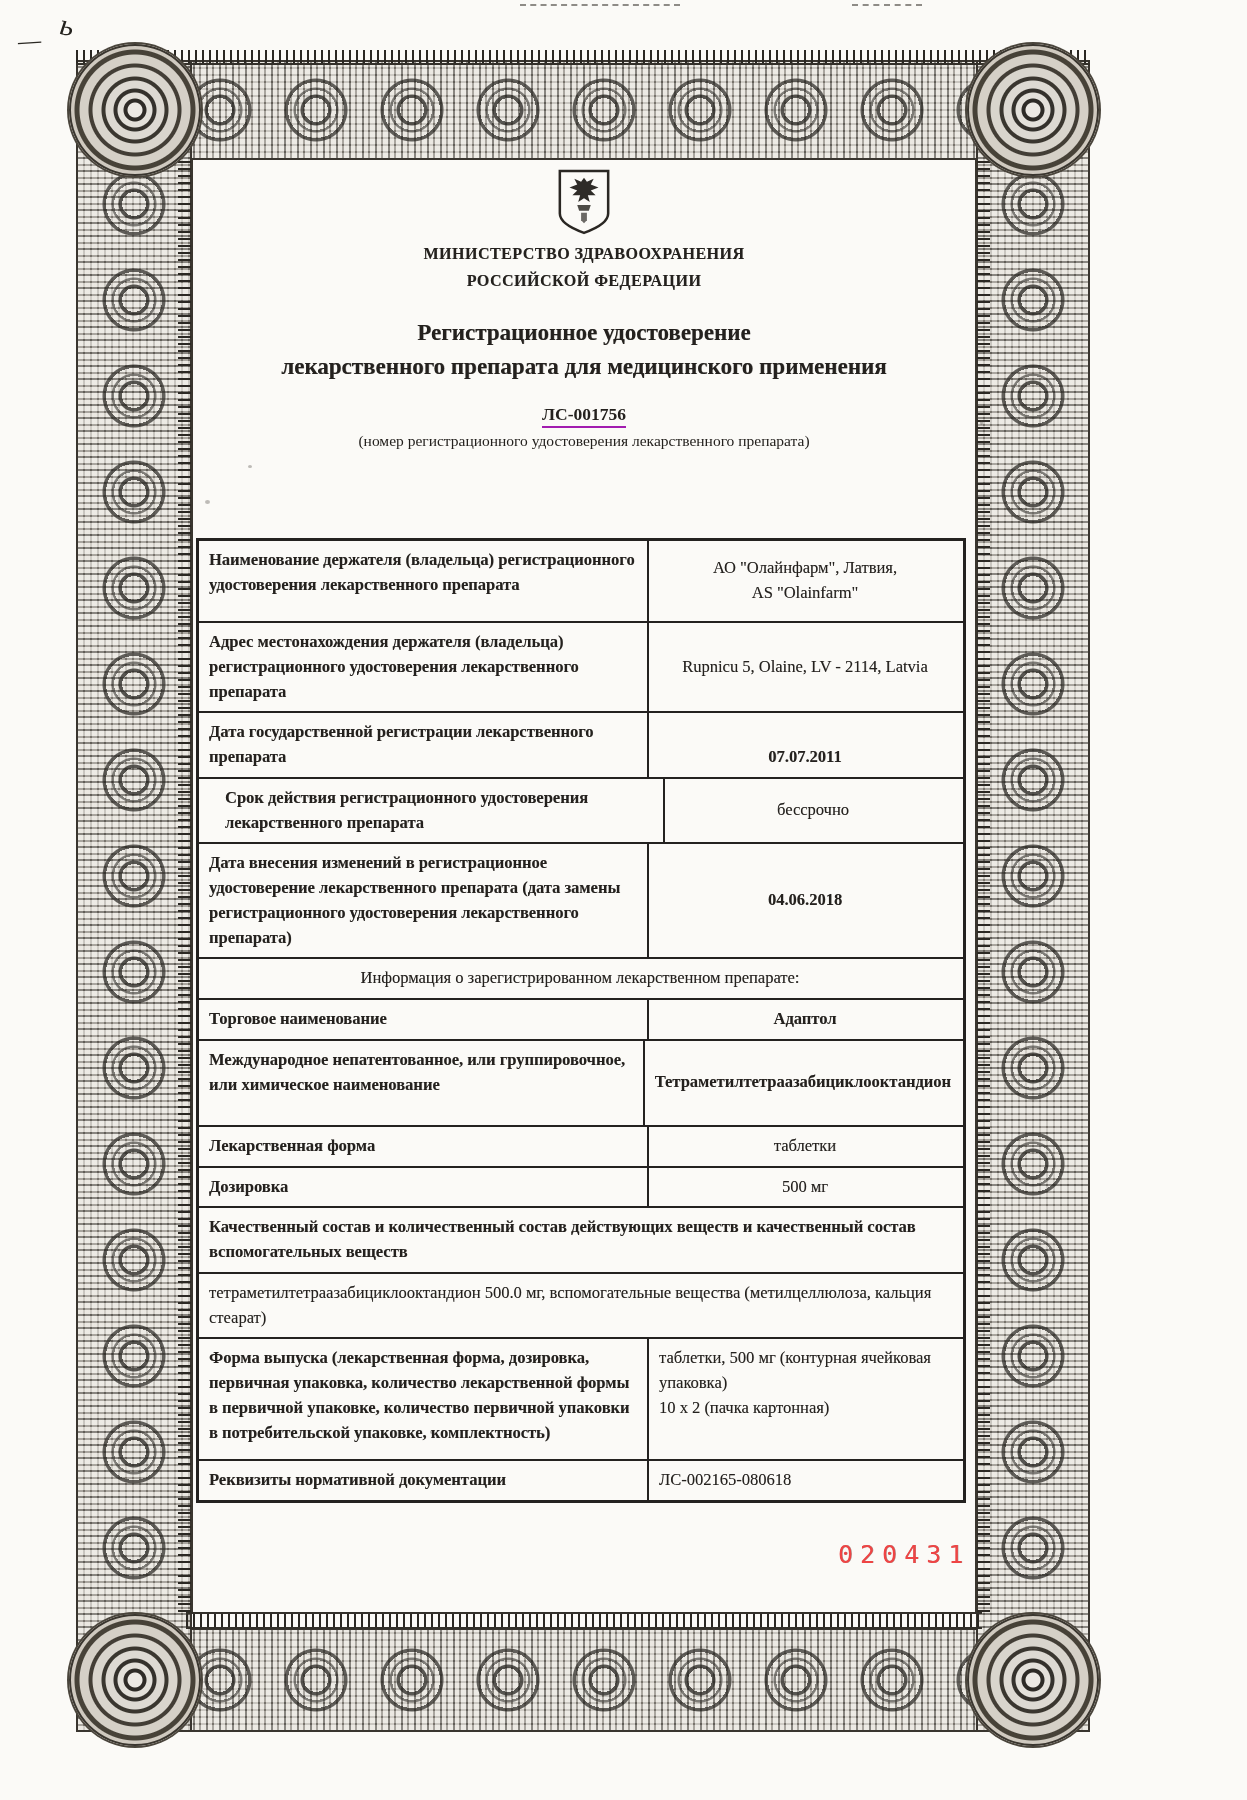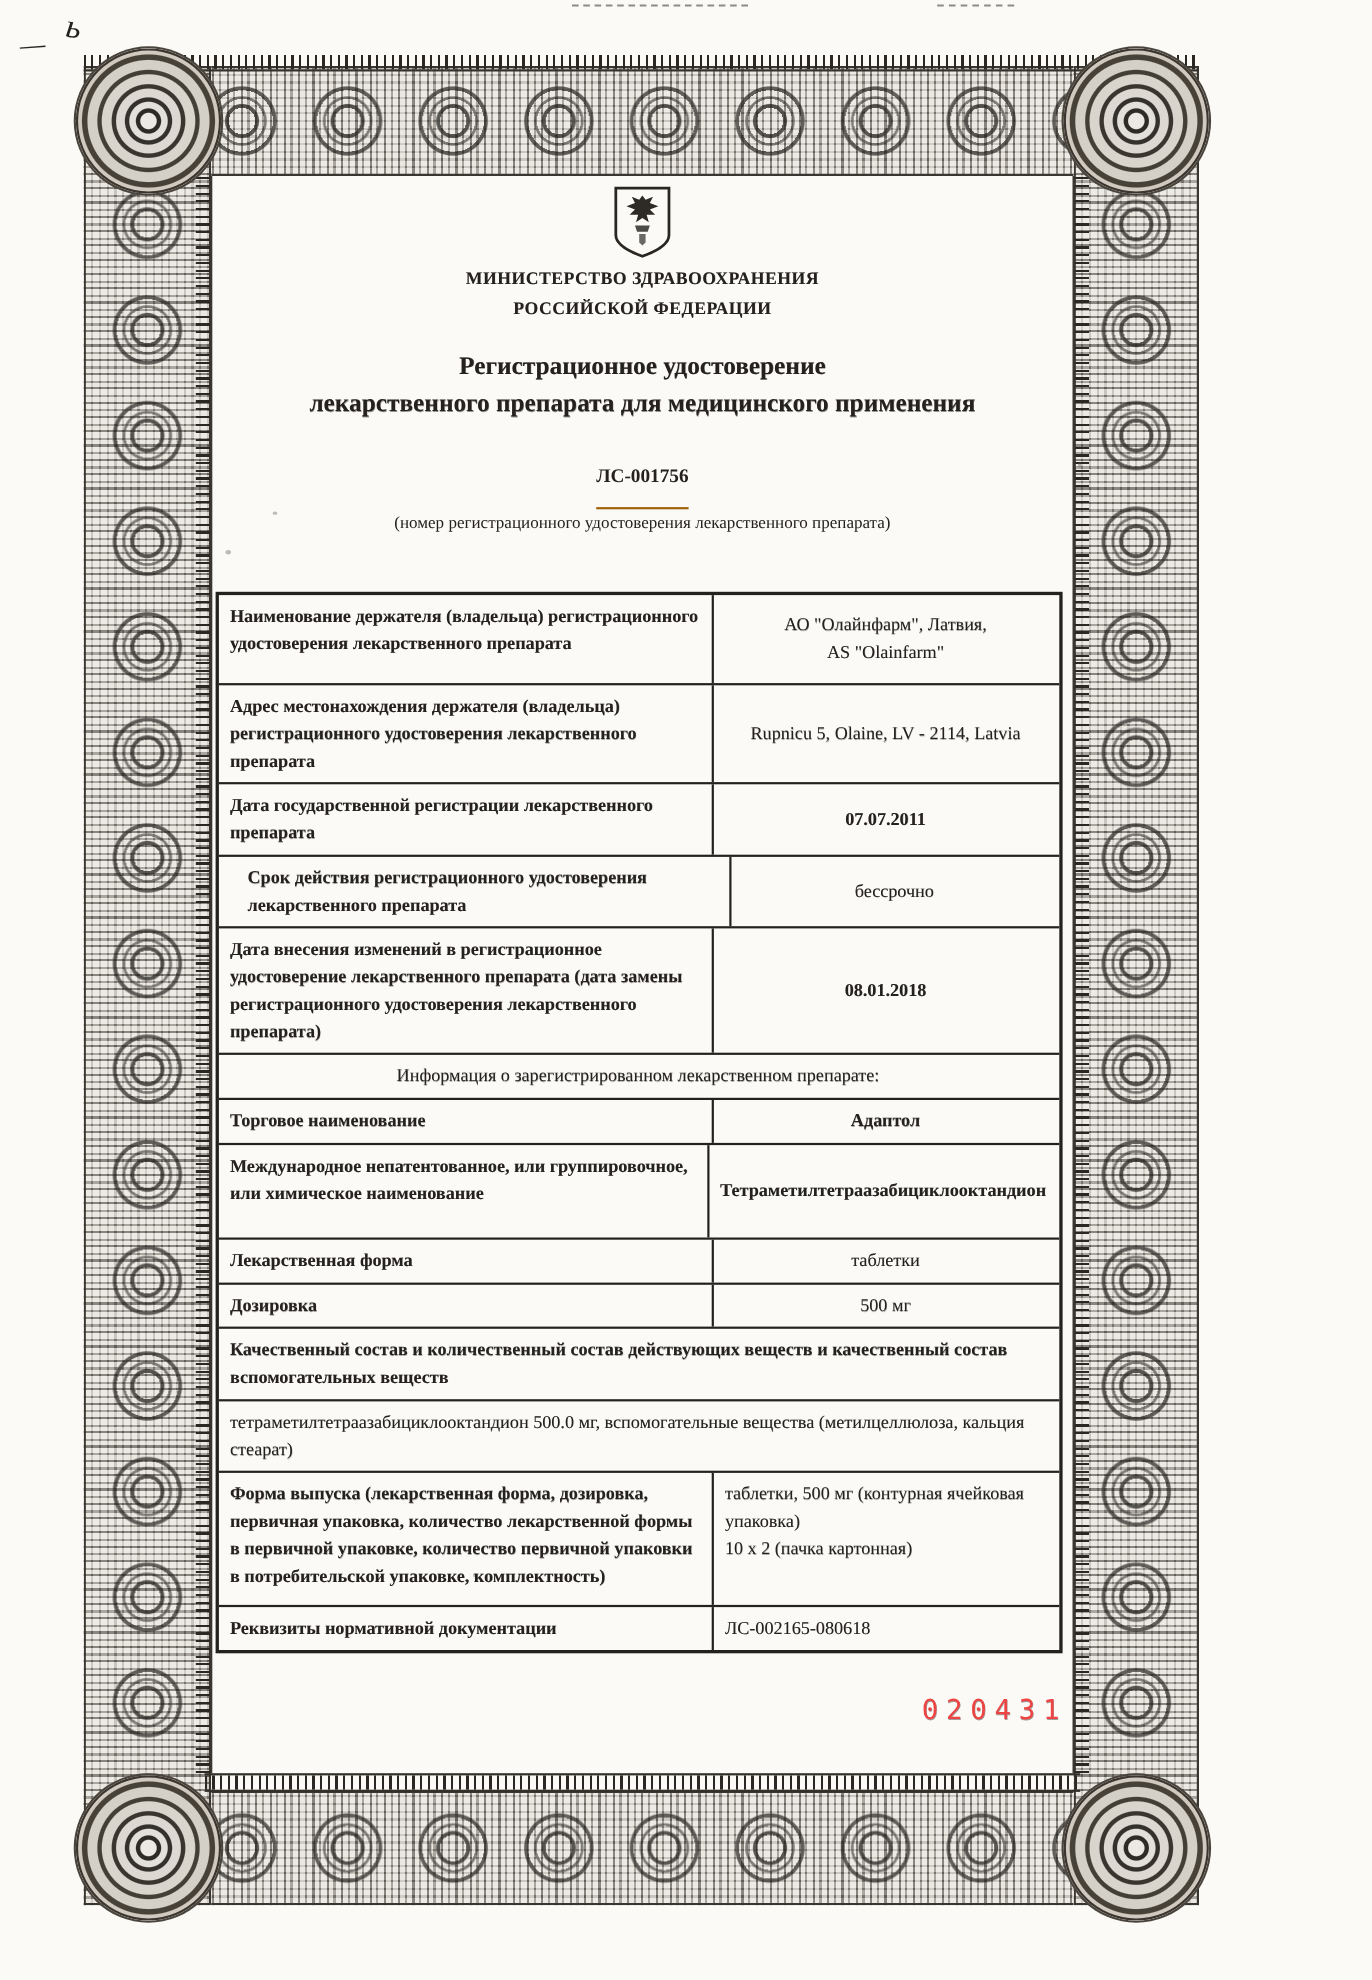--- a/index.html
+++ b/index.html
@@ -68,21 +68,21 @@
   
   .speck{position:absolute;background:#4a463f;border-radius:50%;opacity:.35;}
 
   
   .content{position:absolute;left:192px;top:160px;width:784px;text-align:center;}
   .emblem{margin:8px auto 4px auto;display:block;}
   .ministry{font-size:16px;font-weight:bold;letter-spacing:.5px;line-height:27px;margin-top:2px;
     text-shadow:.3px .3px 0 rgba(25,23,20,.4);}
   .doc-title{font-size:23px;font-weight:bold;line-height:34px;margin-top:22px;
     text-shadow:.4px .4px 0 rgba(25,23,20,.45);}
-  .reg-number{display:inline-block;margin-top:38px;font-size:17.5px;font-weight:bold;border-bottom:2px solid #a16207;padding-bottom:18px;}
+  .reg-number{display:inline-block;margin-top:20px;font-size:17.5px;font-weight:bold;border-bottom:2px solid #a21caf;padding-bottom:1px;}
   .reg-caption{font-size:15.5px;margin-top:4px;}
 
   
   .cert-table{
     position:absolute;left:196px;top:538px;width:770px;
     border:3px solid #242220;
     box-sizing:border-box;
     text-align:left;
   }
   .row{display:flex;border-top:2.5px solid #242220;box-sizing:border-box;}
@@ -90,21 +90,21 @@
   .cell{box-sizing:border-box;font-size:16.5px;line-height:1.5;padding:7px 12px 7px 10px;
     text-shadow:.3px .3px 0 rgba(25,23,20,.35);}
   .cell-l{width:450px;border-right:2.5px solid #242220;font-weight:bold;}
   .cell-r{flex:1;display:flex;align-items:center;justify-content:center;text-align:center;white-space:pre-line;}
   .cell-r.vbold{font-weight:bold;}
   .cell-r.left-top{align-items:flex-start;justify-content:flex-start;text-align:left;}
   .cell-r.left-mid{justify-content:flex-start;text-align:left;}
   .cell-f{width:100%;text-align:center;}
   .cell-f.lf{text-align:left;}
   .cell-f.bold{font-weight:bold;}
-  .r0{min-height:80px;} .r1{min-height:80px;} .r2{min-height:60px;} .r3{min-height:62px;padding-left:16px;}
+  .r0{min-height:80px;} .r1{min-height:80px;} .r2{min-height:60px;align-items:flex-end;} .r3{min-height:62px;padding-left:16px;}
   .r4{min-height:86px;} .r5{min-height:36px;} .r6{min-height:37px;} .r7{min-height:86px;}
   .r8{min-height:37px;justify-content:space-between;} .r9{min-height:37px;} .r10{min-height:52px;} .r11{min-height:60px;}
   .r12{min-height:122px;} .r13{min-height:34px;}
 
   
   .serial{
     position:absolute;left:838px;top:1540px;
     font-family:"DejaVu Sans Mono","Liberation Mono",monospace;
     font-size:25px;letter-spacing:7px;color:#ef4444;
     text-shadow:.4px .4px 0 rgba(25,23,20,.4);
@@ -168,21 +168,21 @@
     <div class="row r2">
       <div class="cell cell-l">Дата государственной регистрации лекарственного препарата</div>
       <div class="cell cell-r vbold">07.07.2011</div>
     </div>
     <div class="row r3">
       <div class="cell cell-l">Срок действия регистрационного удостоверения лекарственного препарата</div>
       <div class="cell cell-r">бессрочно</div>
     </div>
     <div class="row r4">
       <div class="cell cell-l">Дата внесения изменений в регистрационное удостоверение лекарственного препарата (дата замены регистрационного удостоверения лекарственного препарата)</div>
-      <div class="cell cell-r vbold">08.01.2018</div>
+      <div class="cell cell-r vbold">04.06.2018</div>
     </div>
     <div class="row r5">
       <div class="cell cell-f">Информация о зарегистрированном лекарственном препарате:</div>
     </div>
     <div class="row r6">
       <div class="cell cell-l">Торговое наименование</div>
       <div class="cell cell-r vbold">Адаптол</div>
     </div>
     <div class="row r7">
       <div class="cell cell-l">Международное непатентованное, или группировочное, или химическое наименование</div>

